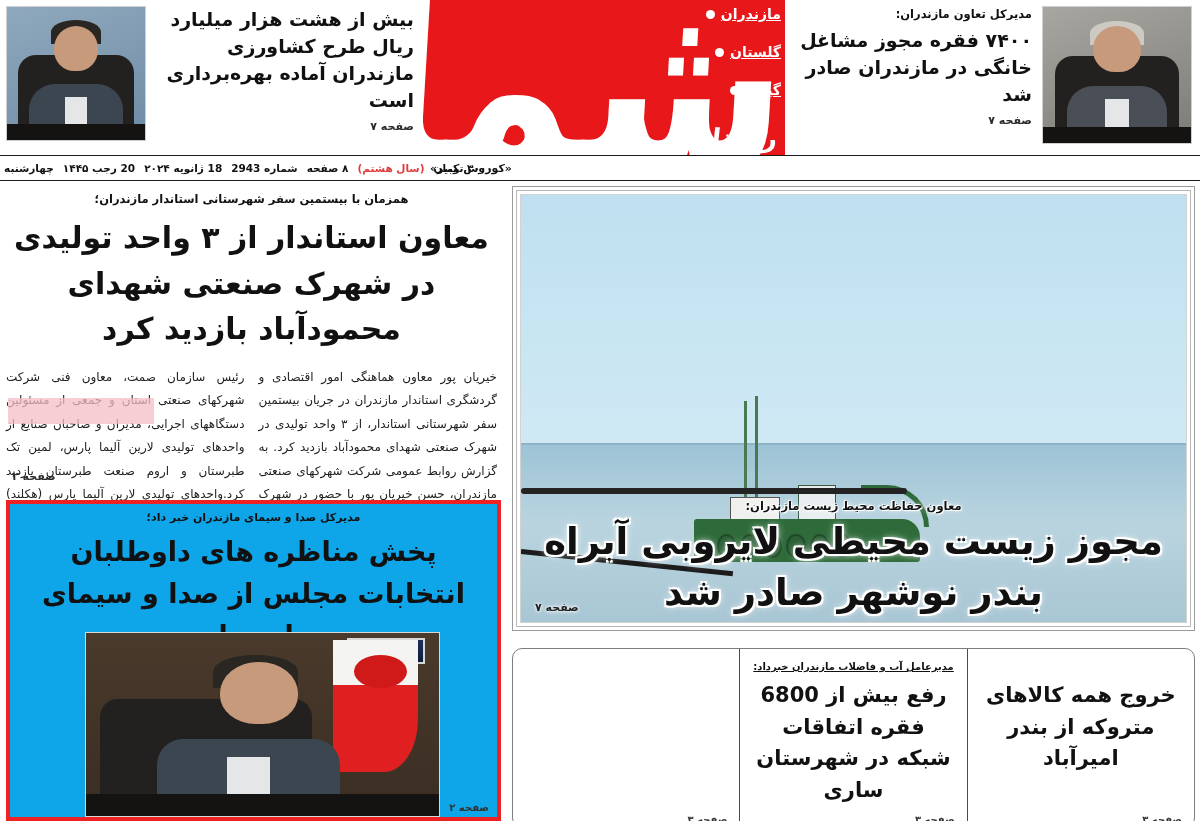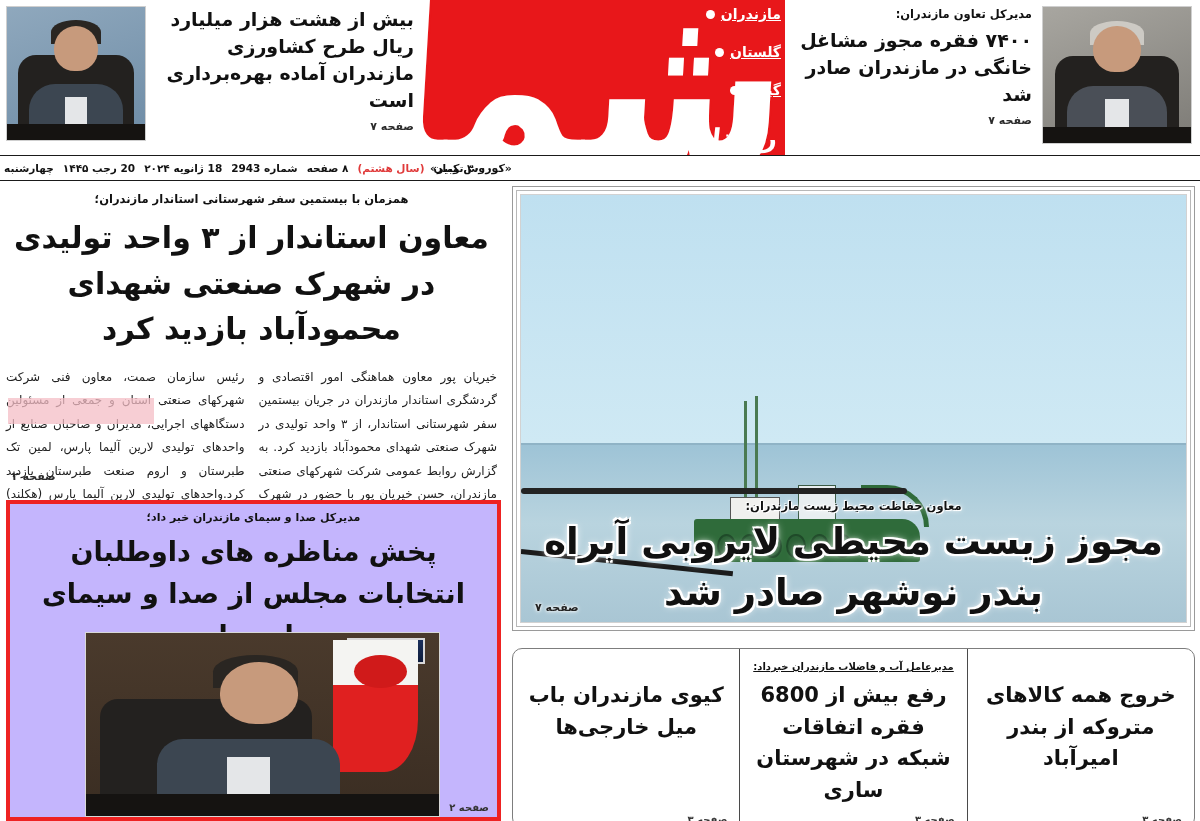--- a/index.html
+++ b/index.html
@@ -112,21 +112,21 @@
     position:absolute; left:2px; top:32px; width:146px; height:26px;
     background:#f4bdc6; opacity:.75; pointer-events:none;
   }
   .lead-pagetag {
     position:absolute; left:12px; top:470px; font-size:11px; font-weight:700; color:#2b2b2b;
   }
 
   
   .redbox {
     position:absolute; left:6px; top:500px; width:495px; height:321px;
-    border:4px solid #ee2222; background:#c4b5fd; padding:7px 10px 0 10px;
+    border:4px solid #ee2222; background:#0ea5e9; padding:7px 10px 0 10px;
     text-align:center; overflow:hidden;
   }
   .redbox-kicker { font-size:11px; font-weight:700; color:#111; margin-bottom:7px; }
   .redbox-h { font-size:27px; font-weight:700; color:#111; line-height:1.55; }
   .redbox-photo {
     position:absolute; left:75px; top:128px; width:355px; height:185px;
     background:#3a3026; overflow:hidden; border:1px solid #d8d8d8;
   }
   .redbox-pagetag {
     position:absolute; right:8px; bottom:4px; font-size:10px; font-weight:700; color:#333;
@@ -369,18 +369,17 @@
       <div class="brief-h">خروج همه کالاهای متروکه از بندر امیرآباد</div>
       <div class="brief-pagetag">صفحه ۳</div>
     </div>
     <div class="brief">
       <div class="brief-kicker">مدیرعامل آب و فاضلاب مازندران خبرداد:</div>
       <div class="brief-h">رفع بیش از 6800 فقره اتفاقات شبکه در شهرستان ساری</div>
       <div class="brief-pagetag">صفحه ۳</div>
     </div>
     <div class="brief">
       <div class="brief-kicker"></div>
-      <div class="brief-h">کیوی مازندران باب میل خارجی‌ها</div>
       <div class="brief-pagetag">صفحه ۳</div>
     </div>
   </div>
 
 </div>
 
 </body></html>

